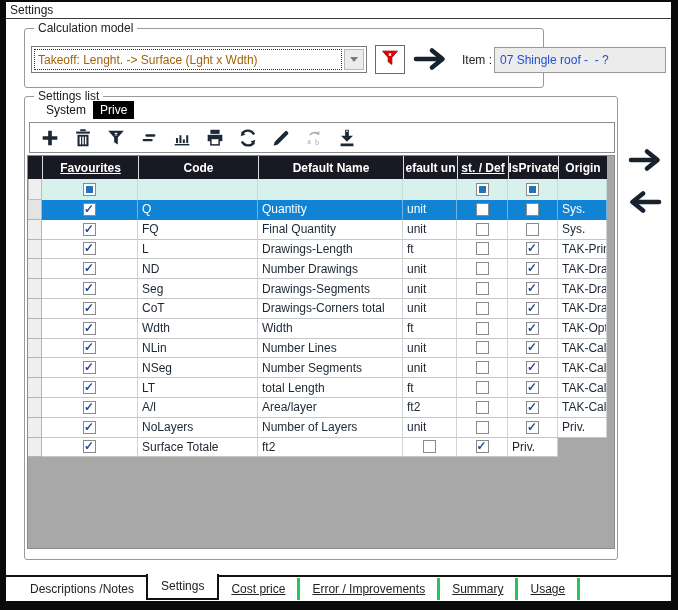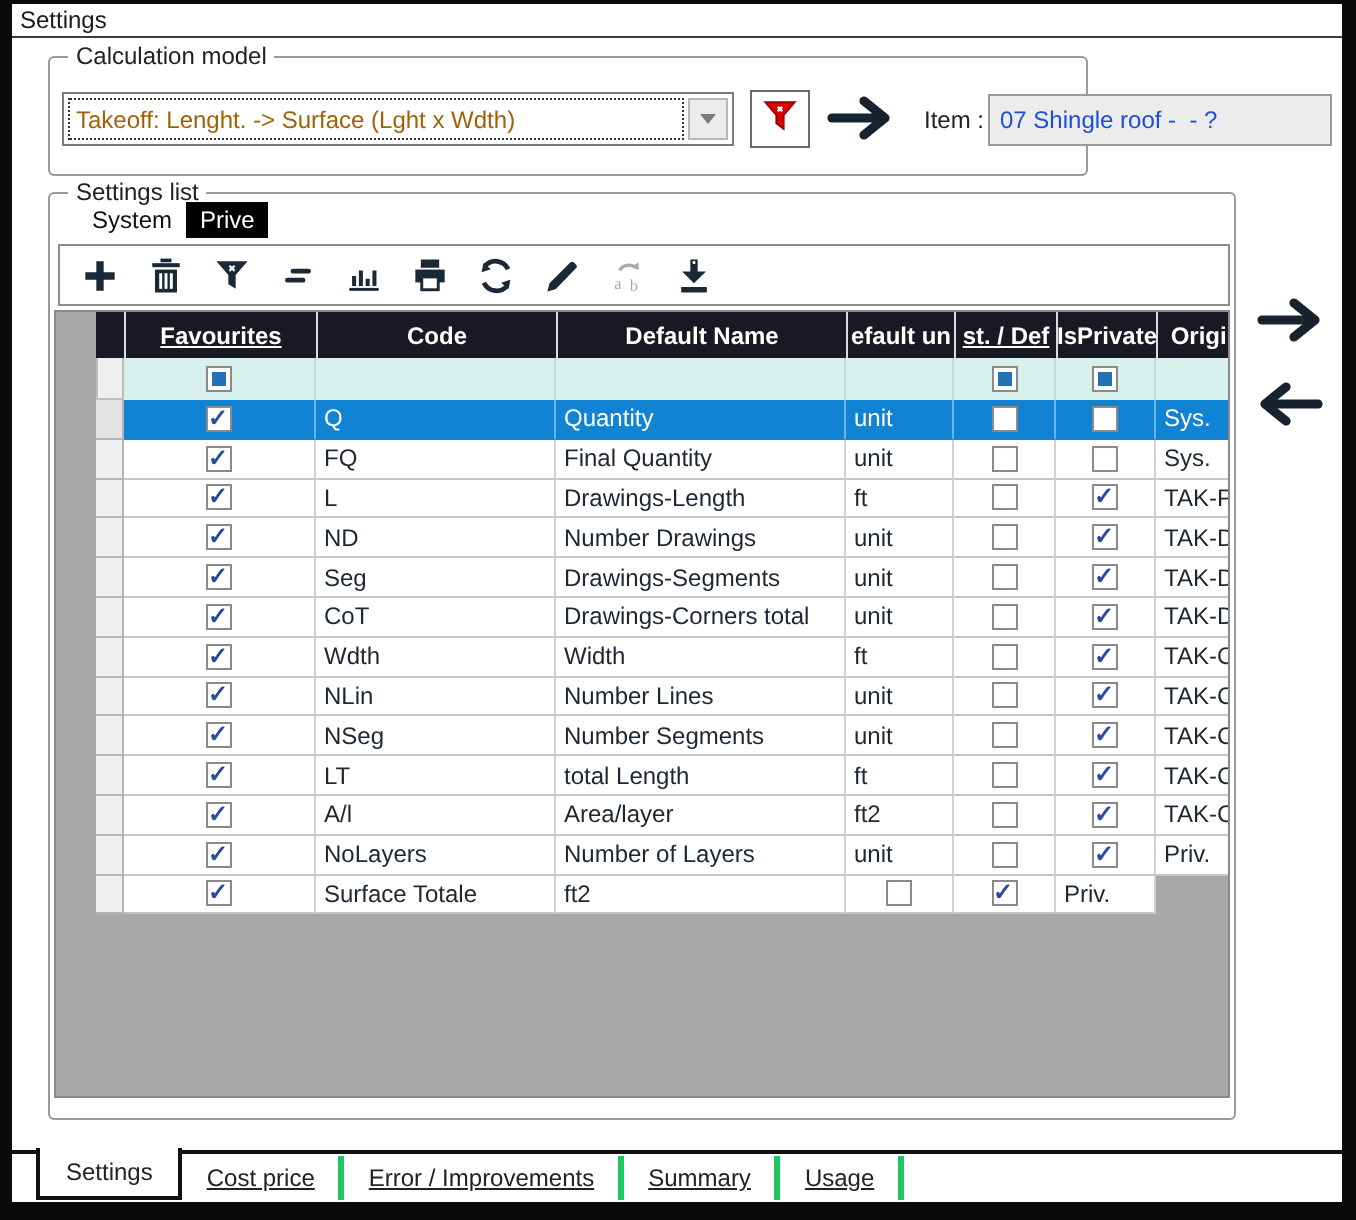--- a/index.html
+++ b/index.html
@@ -34,21 +34,21 @@
   .stab { position:absolute; top:4px; font-size:12px; color:#111; height:18px; padding:2px 7px; cursor:default; }
   .stab.sys { left:14px; }
   .stab.act { left:68px; background:#000; color:#fff; }
 
   .toolbar { position:absolute; left:4px; top:25px; width:586px; height:31px;
     border:1px solid #8d8d8d; background:#fff; display:flex; align-items:center; gap:9px; padding-left:8px; }
   .ti { width:24px; height:24px; display:flex; align-items:center; justify-content:center; }
 
   .grid { position:absolute; left:2px; top:58px; width:588px; height:394px;
     background:#a8a8a8; border:1px solid #8a8a8a; overflow:hidden; }
-  .ghead, .gfilter, .grow { display:grid; grid-template-columns:14px 96px 120px 145px 54px 51px 50px 49px; width:579px;margin-left:20px; }
+  .ghead, .gfilter, .grow { display:grid; grid-template-columns:14px 96px 120px 145px 54px 51px 50px 49px; width:579px; }
   .ghead { height:23px; }
   .hc { background:#191923; color:#fff; font-weight:bold; font-size:12px;
     display:flex; align-items:center; justify-content:center; overflow:hidden; white-space:nowrap; }
   .hc.sep { border-left:1px solid #dcdcdc; }
   .hc.u { text-decoration:underline; }
   .gfilter { height:21px; }
   .fc { background:#d9f1ec; border-right:1px solid #c3ded9; display:flex; align-items:center; justify-content:center; }
   .fc.hdrcol { background:#efefef; border:1px solid #bdbdbd; border-top:none; }
   .grow { height:19.8px; }
   .tc { background:#fff; border-right:1px solid #d2d2d2; border-bottom:1px solid #c6c6c6;
@@ -446,20 +446,21 @@
     </span>
     <span class="nav-arrow l">
       <svg width="34" height="24" viewBox="0 0 34 24">
         <path d="M3 12h24" stroke="#16222e" stroke-width="4.6" stroke-linecap="round"></path>
         <path d="M19 3.5L29.5 12 19 20.5" fill="none" stroke="#16222e" stroke-width="4.6" stroke-linecap="round" stroke-linejoin="round"></path>
       </svg>
     </span>
 
     <div class="bline"></div>
     <div class="bbar">
+      <span class="btab">Descriptions /Notes</span>
       <span class="btab sel">Settings</span>
       <span class="btab divr">Cost price</span>
       <span class="btab divr">Error / Improvements</span>
       <span class="btab divr">Summary</span>
       <span class="btab divr">Usage</span>
     </div>
 
   </div>
 </div>
 

